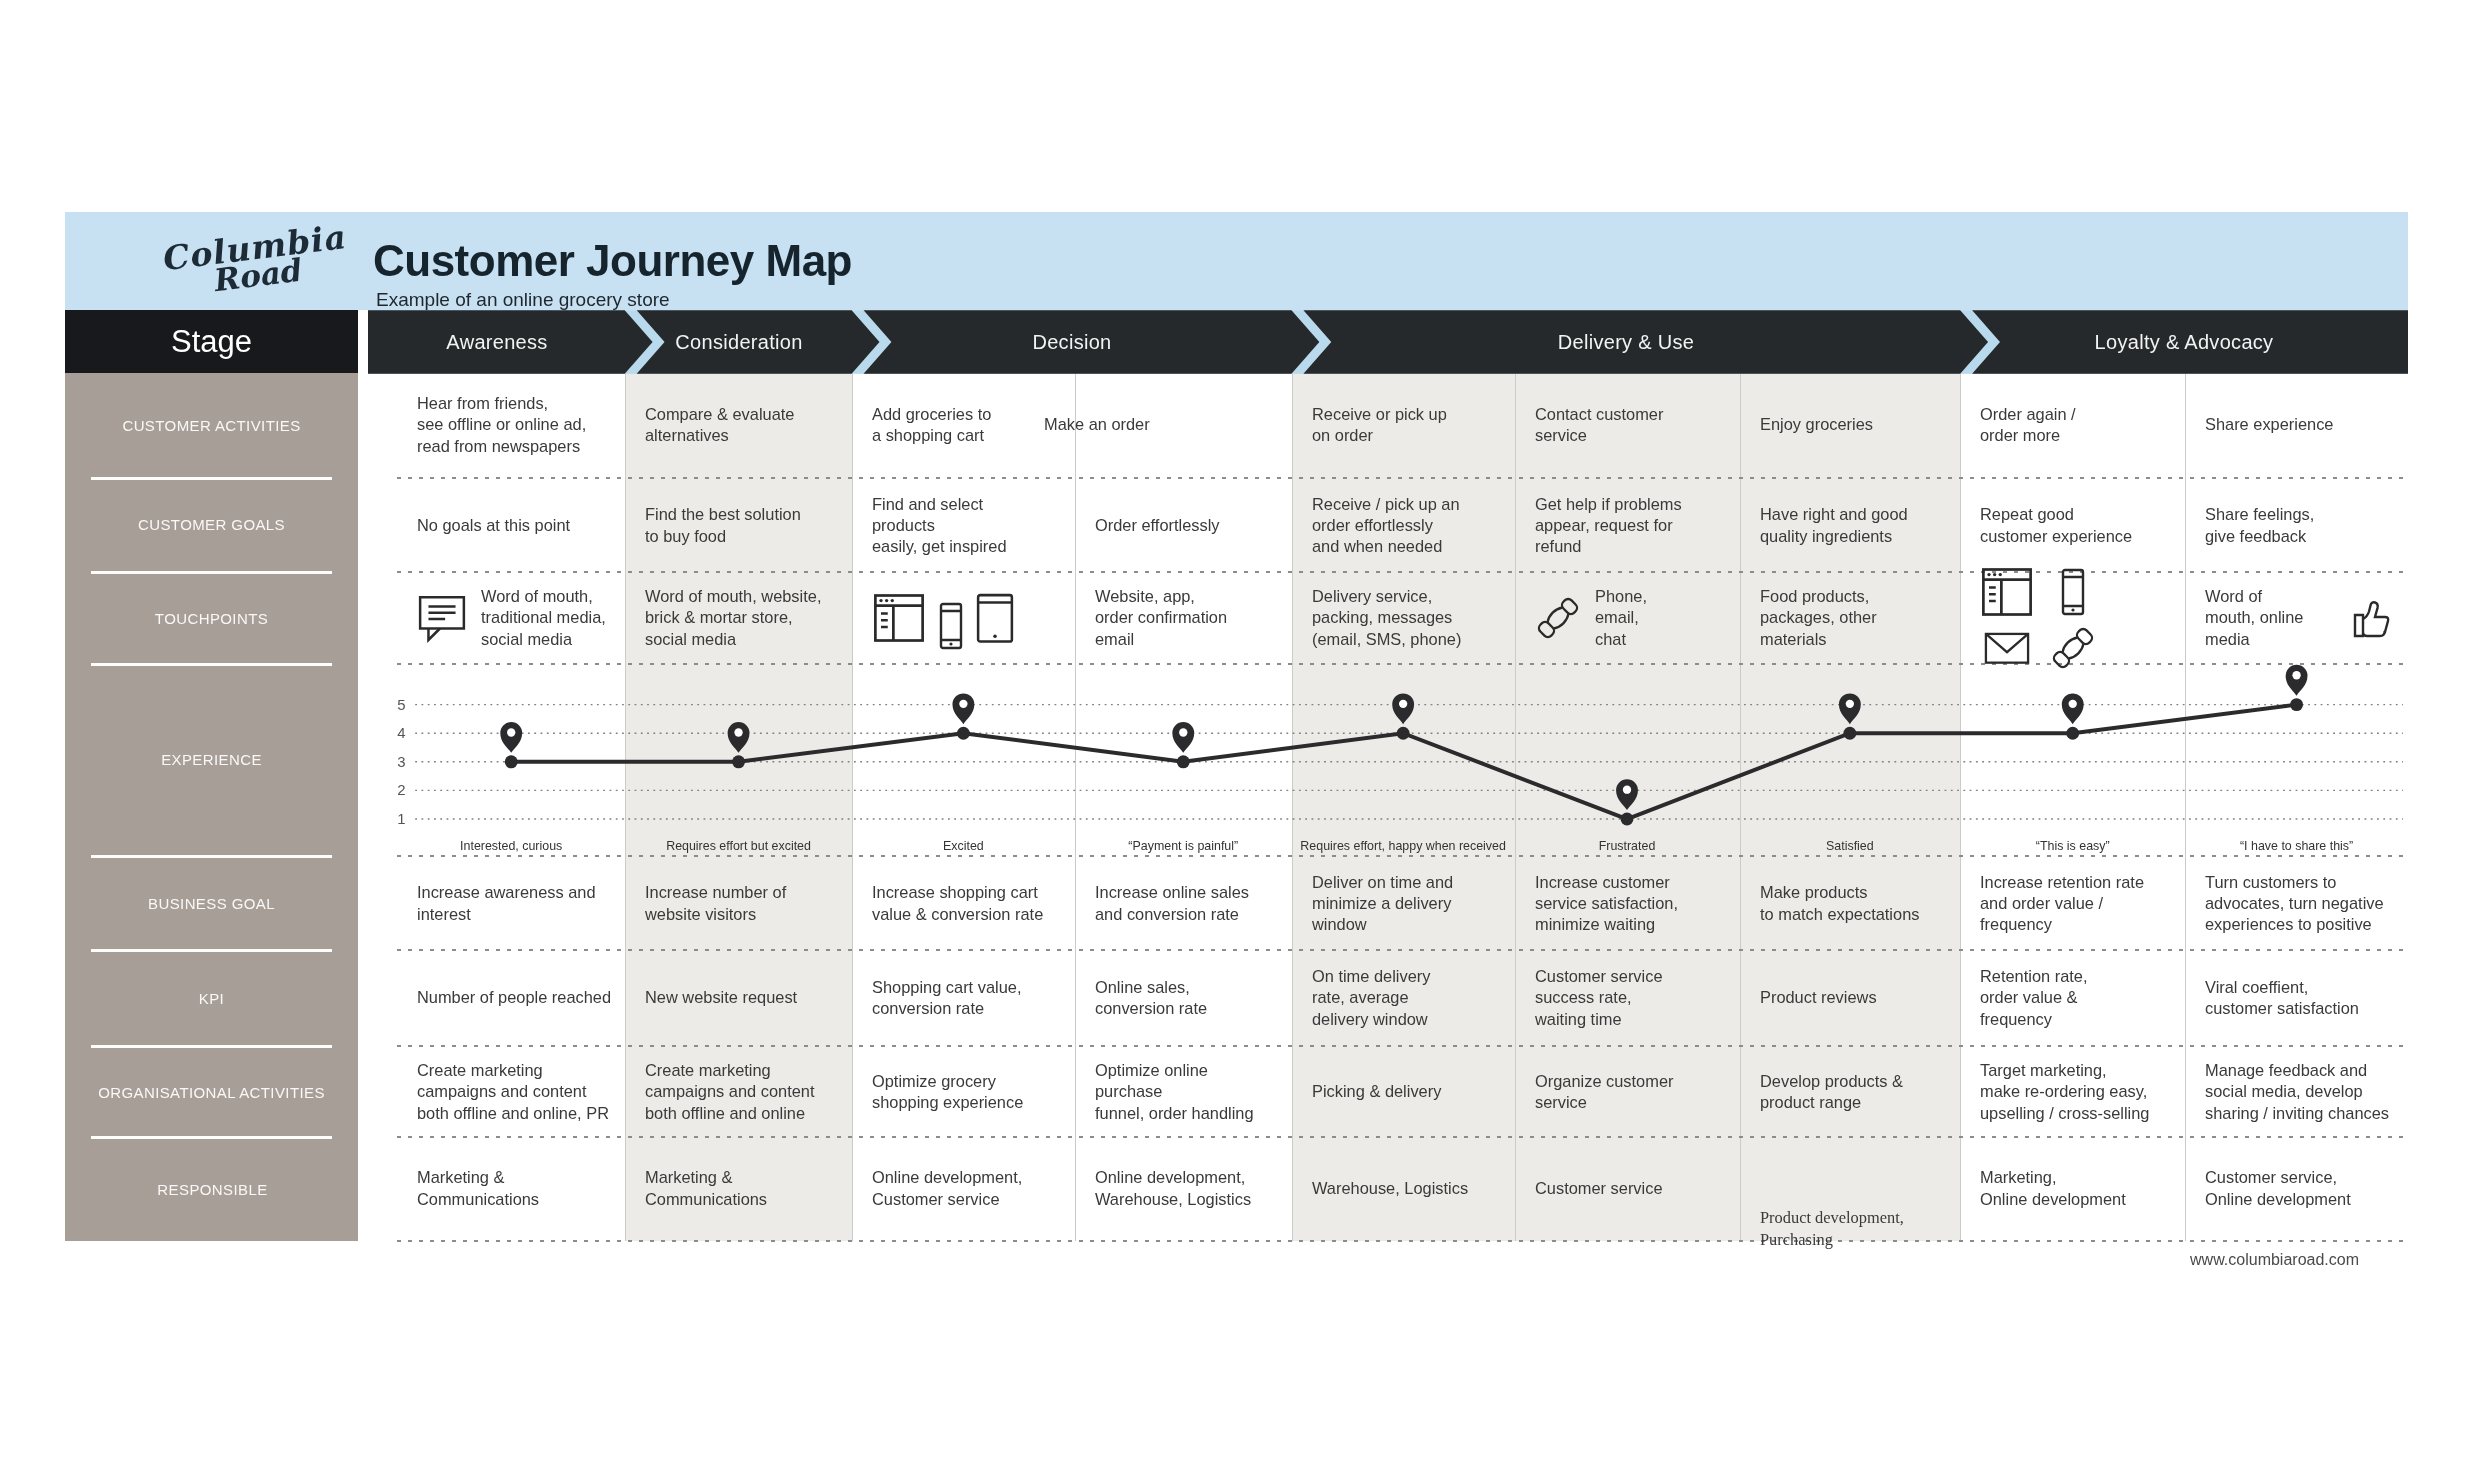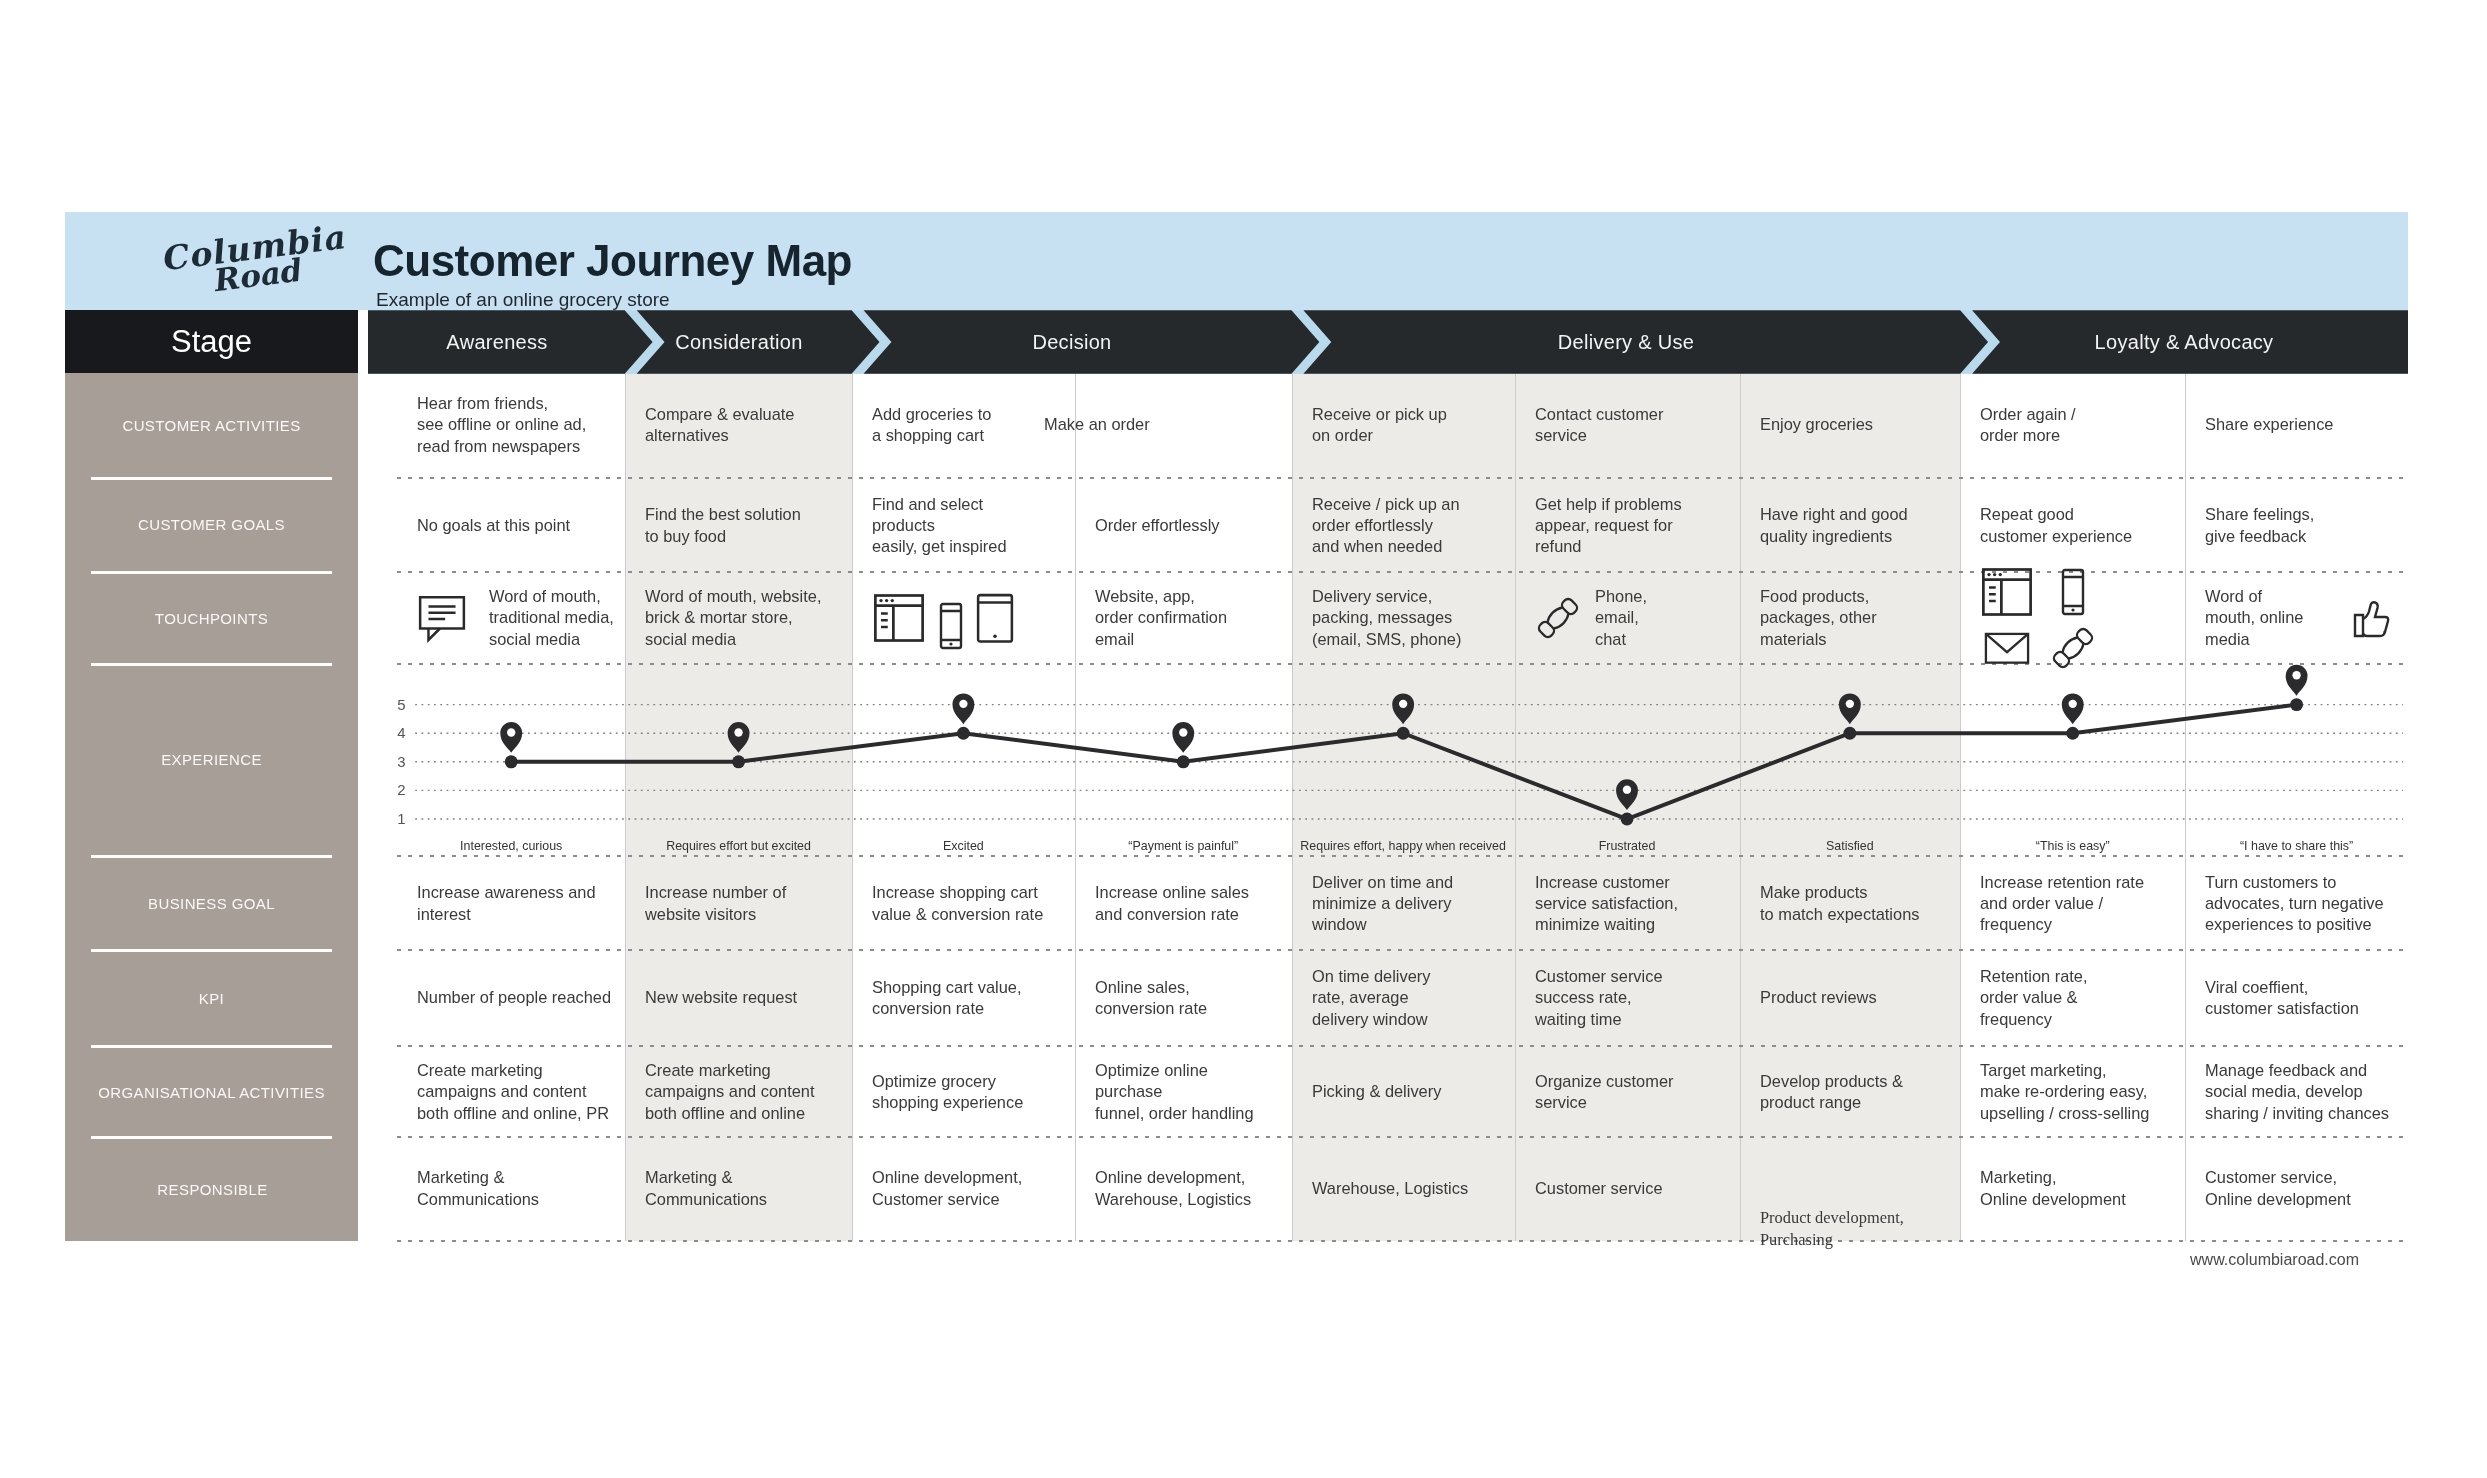--- a/index.html
+++ b/index.html
@@ -99,21 +99,21 @@
     <div class="stage-label" style="left: 1561px;">Delivery &amp; Use</div>
     <div class="stage-label" style="left: 2119px;">Loyalty &amp; Advocacy</div>
     <div class="cell" style="left: 332px; top: 161px; width: 228px; height: 104px;">Hear from friends,
 see offline or online ad,
 read from newspapers</div>
     <div class="cell" style="left: 332px; top: 266px; width: 228px; height: 95px;">No goals at this point</div>
     <div class="cell" style="left: 332px; top: 360px; width: 228px; height: 92px;"><span class="tp-icons"><span class="icon"><svg width="50" viewBox="0 0 48 52">
             <rect x="3" y="6" width="42" height="30" stroke="#2a2a2a" stroke-width="2.4" fill="none"></rect>
             <path d="M11 36 v11 l11 -11" stroke="#2a2a2a" stroke-width="2.4" fill="none"></path>
             <path d="M11 15 h26 M11 21 h26 M11 27 h16" stroke="#2a2a2a" stroke-width="2.4" fill="none"></path>
-          </svg></span></span><span class="tp-text" style="padding-left: 22px;">Word of mouth,
+          </svg></span></span><span class="tp-text" style="padding-left: 14px;">Word of mouth,
 traditional media,
 social media</span></div>
     <div class="cell" style="left: 332px; top: 644px; width: 228px; height: 95px;">Increase awareness and
 interest</div>
     <div class="cell" style="left: 332px; top: 738px; width: 228px; height: 96px;">Number of people reached</div>
     <div class="cell" style="left: 332px; top: 834px; width: 228px; height: 92px;">Create marketing
 campaigns and content
 both offline and online, PR</div>
     <div class="cell" style="left: 332px; top: 925px; width: 228px; height: 103px;">Marketing &amp;
 Communications</div>

